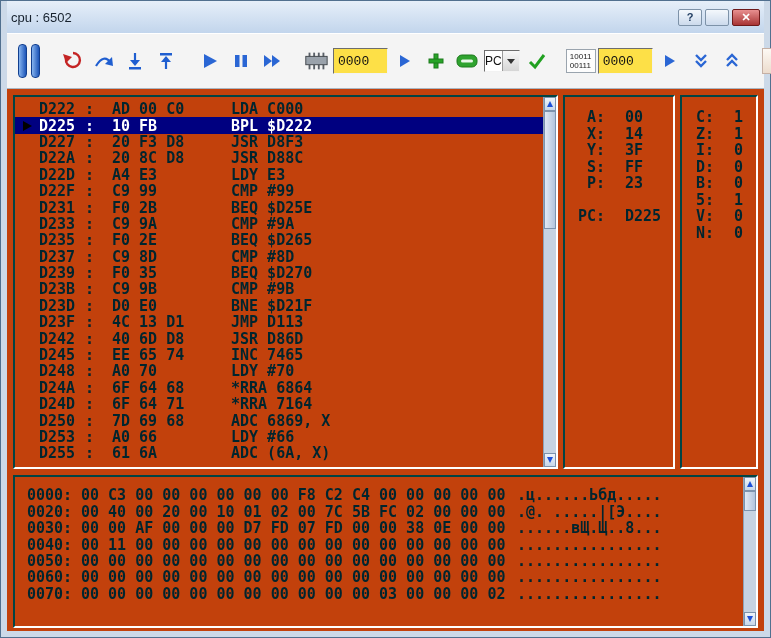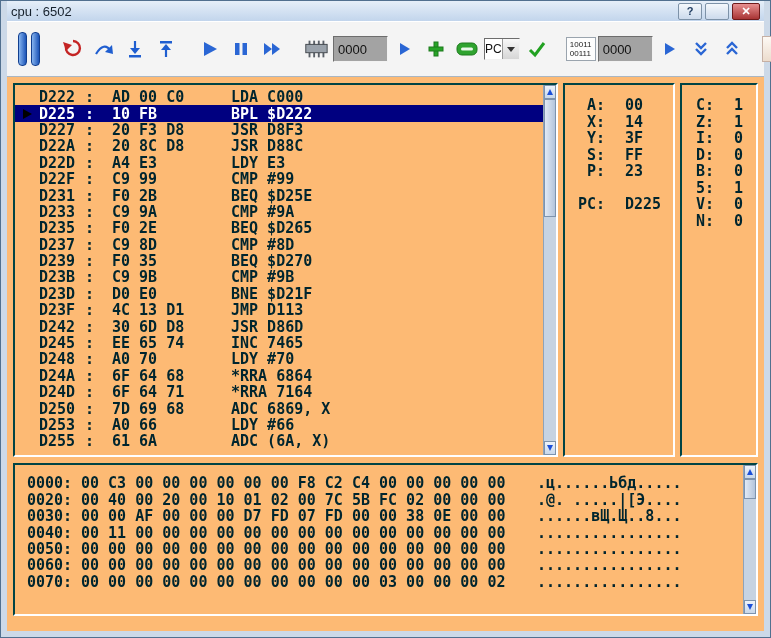--- a/index.html
+++ b/index.html
@@ -3,52 +3,52 @@
 <meta charset="utf-8">
 <style>
   *{margin:0;padding:0;box-sizing:border-box}
   html,body{width:771px;height:638px}
   body{font-family:"Liberation Sans",sans-serif;background:#c7d4e4}
 
   .window{width:771px;height:638px;border:1px solid #51708f;background:#ccd9e8;
           display:flex;flex-direction:column;padding:0 6px 6px 6px}
 
   
-  .titlebar{height:20px;display:flex;align-items:center;padding:0 4px;
+  .titlebar{height:32px;display:flex;align-items:center;padding:0 4px;
             background:linear-gradient(#e6eff9,#c2d5ec)}
   .title{font-size:13px;color:#16212d}
   .win-buttons{margin-left:auto;display:flex;gap:3px}
   .winbtn{width:24px;height:17px;display:flex;align-items:center;justify-content:center;
           font-size:11px;font-weight:bold;border:1px solid #7d92a8;border-radius:2px;
           background:linear-gradient(#f4f8fc,#ccdaec);color:#1d3a5f;cursor:default}
   .winbtn.close{width:28px;background:linear-gradient(#e89090,#a83434);border-color:#6e1a1a;color:#fff}
 
   
   .toolbar{height:56px;background:#f4f4f4;border-top:1px solid #ffffff;
            border-bottom:1px solid #aab6c2;display:flex;align-items:center;
            padding:0 8px;gap:3px;flex:0 0 auto}
   .tbtn{height:38px;min-width:28px;display:flex;align-items:center;justify-content:center;
         border:1px solid transparent}
   .tbtn.framed{border:1px solid #c6b0a4;background:linear-gradient(#fdf9f4,#ecdccd);height:26px;min-width:26px}
   .sep{width:10px;flex:0 0 auto}
   .pbar{width:11px;height:34px;border-radius:4px;margin:0 2px;
         background:linear-gradient(90deg,#86b4ef,#1d55b8);border:1px solid #123f8f}
   .tinput{width:55px;height:22px;border:1px solid;border-color:#6d6d6d #f2f2f2 #f2f2f2 #6d6d6d;
-          background:#a3a3a3;font-family:Liberation Sans, sans-serif;font-size:13px;padding:12px 4px;color:#111}
+          background:#fde047;font-family:Liberation Mono, monospace;font-size:13px;padding:12px 4px;color:#111}
   .combo{width:50px;height:22px;background:#fff;border:1px solid;
          border-color:#6d6d6d #f2f2f2 #f2f2f2 #6d6d6d;display:flex;align-items:center;
          font-size:12px;color:#111;}
   .combo-btn{margin-left:auto;width:17px;height:100%;background:linear-gradient(#f8f8f8,#d6d6d6);
              border-left:1px solid #9a9a9a;display:flex;align-items:center;justify-content:center}
   .combo-arrow{width:0;height:0;border:4px solid transparent;border-top:5px solid #333;margin-top:5px}
   .binary-box{font-family:Liberation Sans, sans-serif;font-size:8px;line-height:9px;
               color:#222;background:#fdfdfd;border:1px solid #9aa4ae;padding:2px 3px}
 
   
-  .client{flex:1;background:#fdba74;padding:6px;display:flex;flex-direction:column;gap:6px;overflow:hidden}
+  .client{flex:1;background:#c2410c;padding:6px;display:flex;flex-direction:column;gap:6px;overflow:hidden}
   .toprow{display:flex;gap:5px;height:374px;flex:0 0 auto}
   .panel{border:2px solid;border-color:#014444 #ffffff #ffffff #014444;position:relative;overflow:hidden}
 
   .mono{font-family:"DejaVu Sans Mono","Liberation Mono",monospace;font-weight:bold;
         font-size:15px;color:#00252e;white-space:pre}
 
   
   .disasm{flex:1;padding-top:4px}
   .dlines{margin-right:13px}
   .dline{display:flex;align-items:center;height:16.4px;line-height:16px}
@@ -69,21 +69,21 @@
   .reg-row.pc{margin-top:16.5px}
   .reg-name{display:inline-block;width:30px;text-align:right}
   .flag-name{display:inline-block;width:20px;text-align:right}
   .reg-val,.flag-val{margin-left:20px}
 
   
   .memory{height:153px;padding:10px 0 0 12px;flex:0 0 auto}
   .mrow{display:flex;height:16.4px;line-height:16px;align-items:flex-end}
   .maddr{flex:0 0 54px}
   .mhex{flex:0 0 428px}
-  .mascii{margin-left:28px}
+  .mascii{margin-left:8px}
 
   
   .vscroll{position:absolute;top:0;right:0;bottom:0;width:13px;background:#c6d3e2;
            border-left:1px solid #8fa3b8;display:flex;flex-direction:column}
   .sb-btn{height:14px;flex:0 0 14px;background:linear-gradient(#eef3fa,#c7d7ea);
           border:1px solid #7d93ad;display:flex;align-items:center;justify-content:center}
   .arr-up{width:0;height:0;border-left:3px solid transparent;border-right:3px solid transparent;
           border-bottom:6px solid #1b4fd8}
   .arr-down{width:0;height:0;border-left:3px solid transparent;border-right:3px solid transparent;
           border-top:6px solid #1b4fd8}
@@ -337,21 +337,21 @@
               <span class="mk"></span>
               <span class="mono col-addr">D23F</span>
               <span class="mono col-colon">:</span>
               <span class="mono col-bytes">4C 13 D1</span>
               <span class="mono col-instr">JMP D113</span>
             </div>
           <div class="dline">
               <span class="mk"></span>
               <span class="mono col-addr">D242</span>
               <span class="mono col-colon">:</span>
-              <span class="mono col-bytes">30 6D D8</span>
+              <span class="mono col-bytes">40 6D D8</span>
               <span class="mono col-instr">JSR D86D</span>
             </div>
           <div class="dline">
               <span class="mk"></span>
               <span class="mono col-addr">D245</span>
               <span class="mono col-colon">:</span>
               <span class="mono col-bytes">EE 65 74</span>
               <span class="mono col-instr">INC 7465</span>
             </div>
           <div class="dline">

